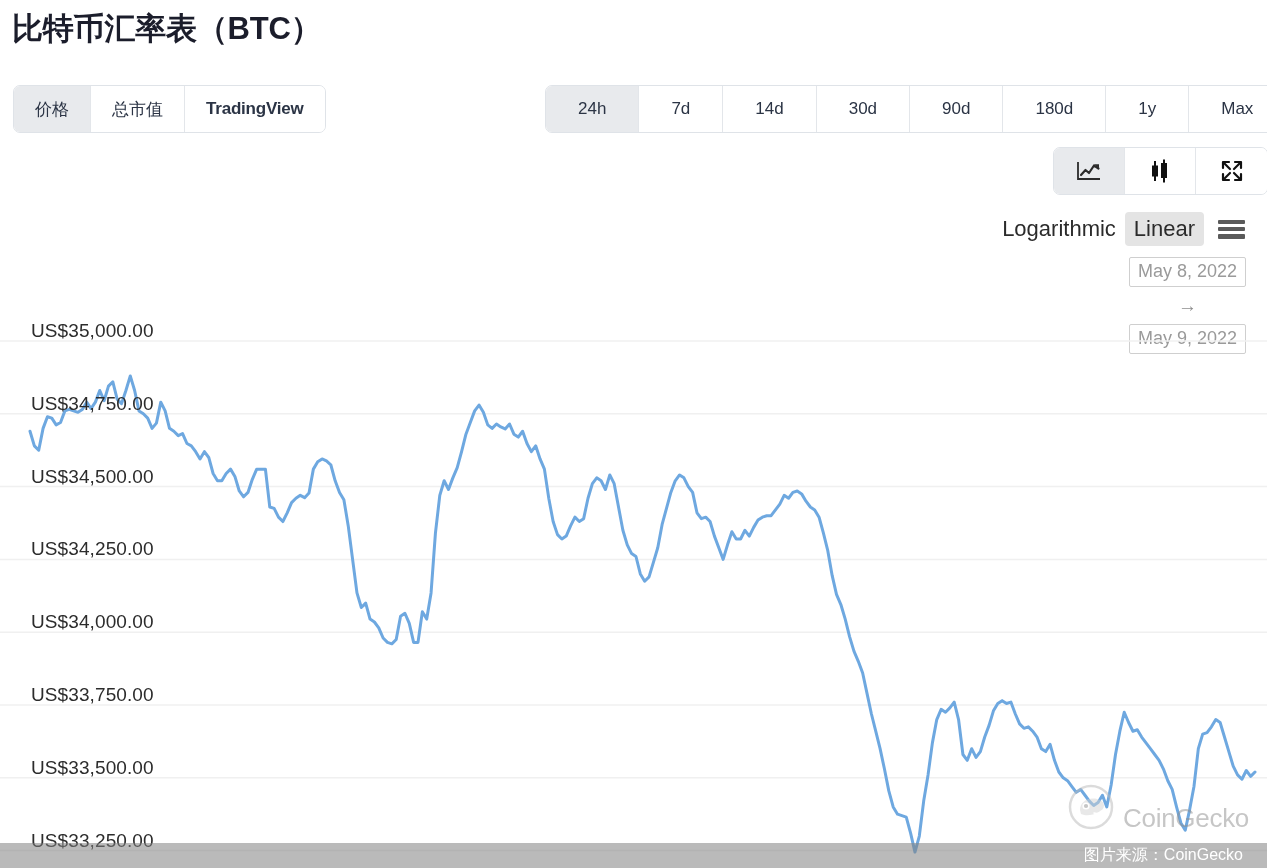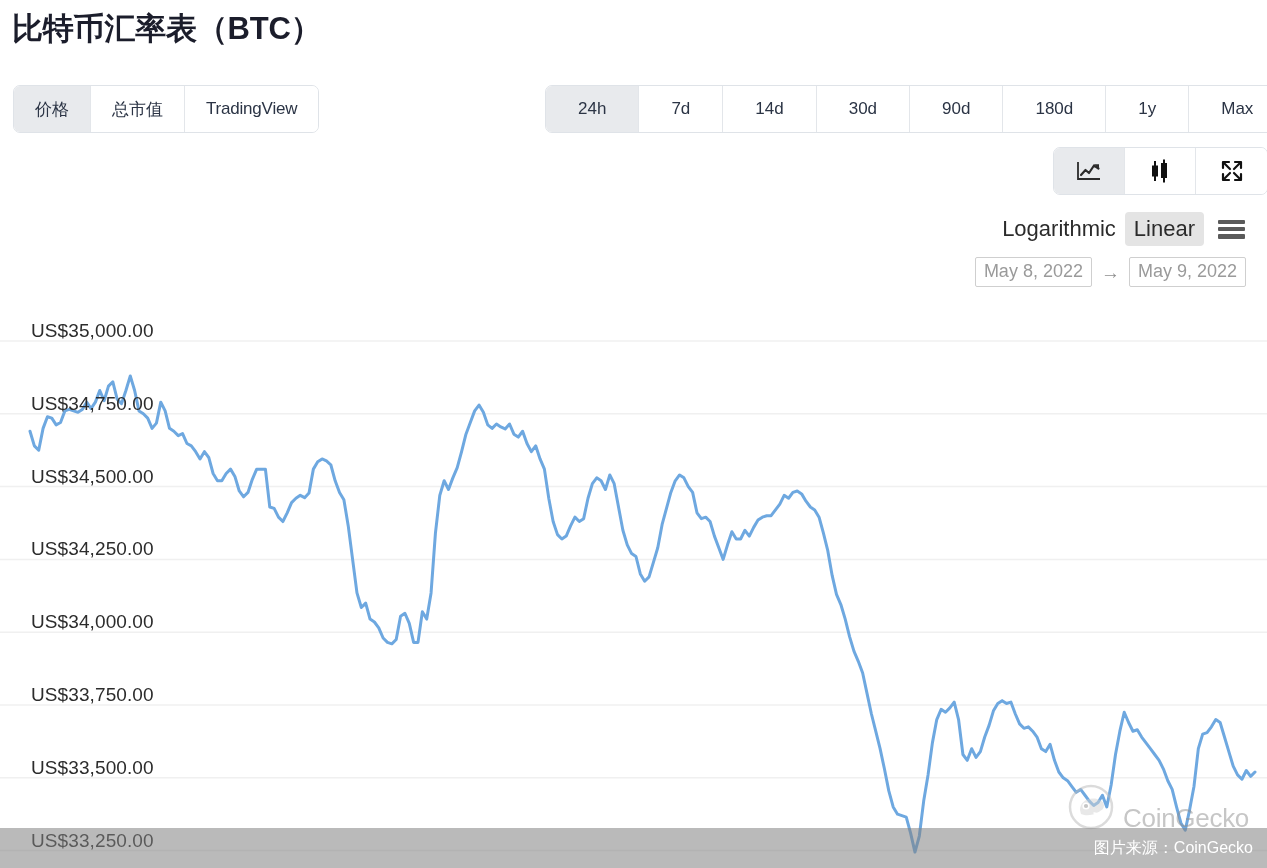--- a/index.html
+++ b/index.html
@@ -56,21 +56,21 @@
   .btn-group > .seg:last-child { border-right: none; }
   .btn-group > .seg.active { background: #e8eaed; }
 
   
   #left-tabs {
     left: 13px;
     top: 85px;
     height: 48px;
   }
   #left-tabs .seg { padding: 0 21px; height: 100%; }
-  #left-tabs .seg.tv { font-weight: normal; letter-spacing: -0.2px; }
+  #left-tabs .seg.tv { font-weight: bold; letter-spacing: -0.2px; }
 
   
   #range-tabs {
     left: 545px;
     top: 85px;
     height: 48px;
   }
   #range-tabs .seg { height: 100%; min-width: 50px; padding: 0 32px; }
 
   
@@ -120,20 +120,21 @@
   }
 
   
   .date-row {
     position: absolute;
     right: 21px;
     top: 257px;
     display: flex;
     align-items: center;
     gap: 9px;
+    flex-direction: column;
   }
   .date-box {
     border: 1px solid #cfcfcf;
     border-radius: 2px;
     padding: 3px 8px 4px;
     font-size: 18px;
     color: #9a9a9a;
     background: #fff;
     white-space: nowrap;
     cursor: pointer;
@@ -181,27 +182,27 @@
     letter-spacing: -0.3px;
     margin-top: 24px;
   }
 
   
   .caption-bar {
     position: absolute;
     left: 0;
     bottom: 0;
     width: 1267px;
-    height: 40px;
+    height: 25px;
     background: rgba(130,130,130,0.55);
     display: flex;
     align-items: center;
     justify-content: flex-end;
     box-sizing: border-box;
-    padding-right: 14px;
+    padding-right: 24px;
   }
   .caption-bar .cap-text {
     font-size: 16px;
     color: #ffffff;
     white-space: nowrap;
   }
 </style>
 </head>
 <body>
 

